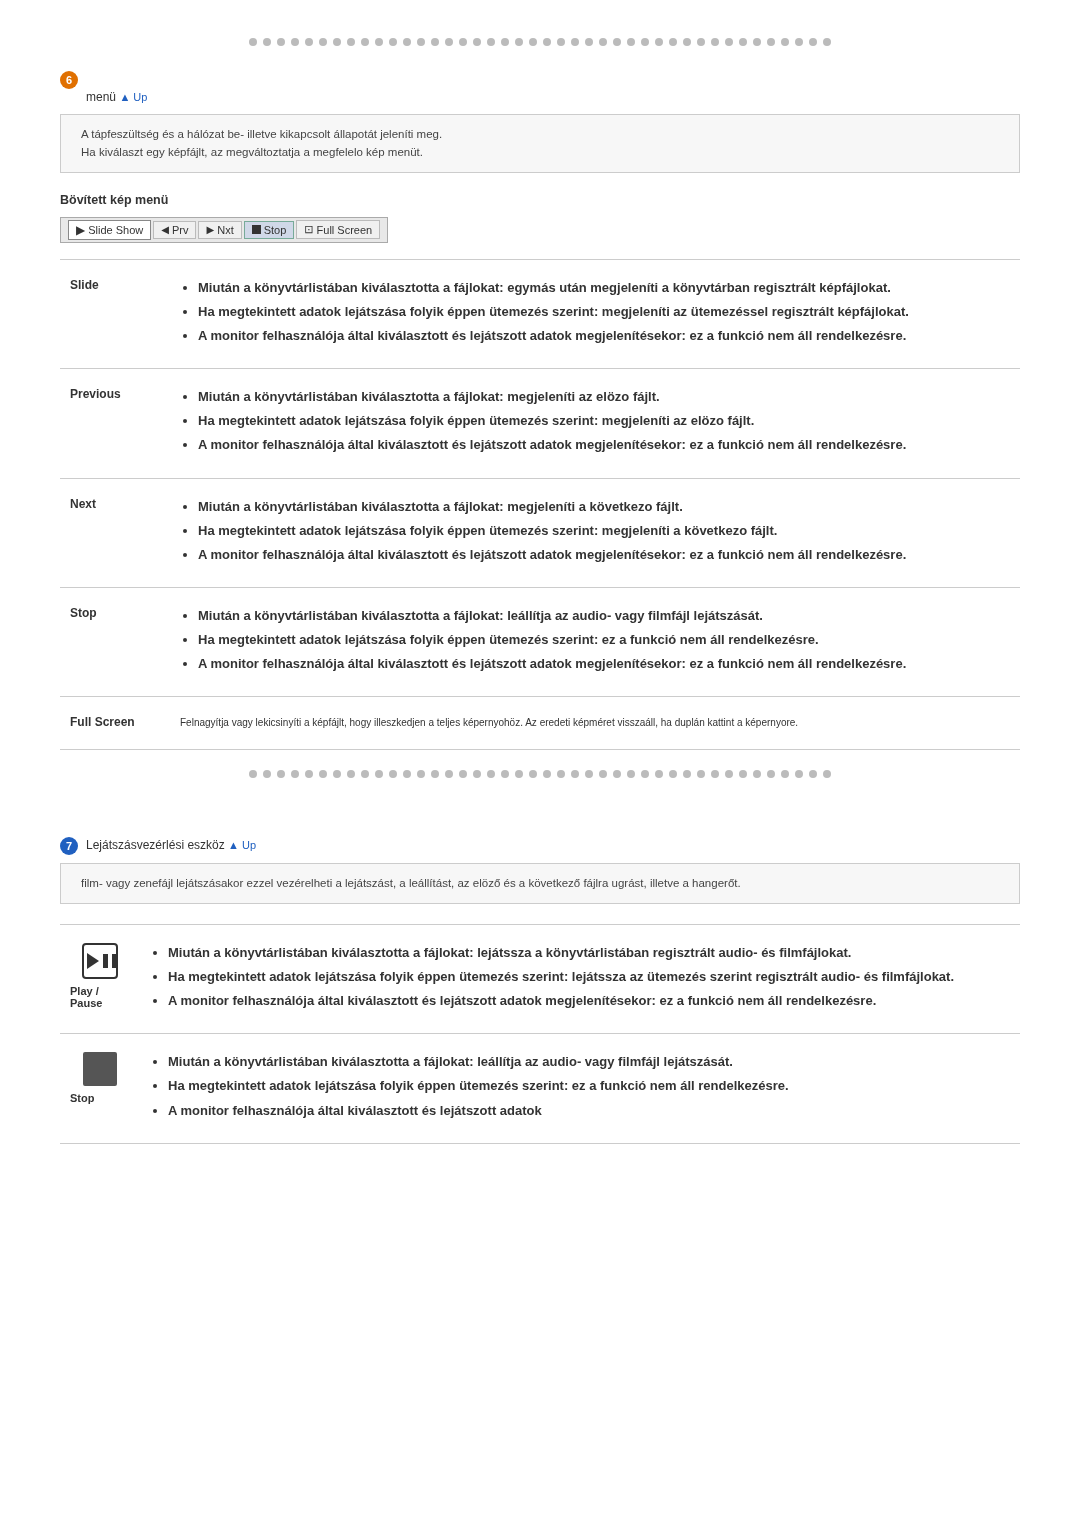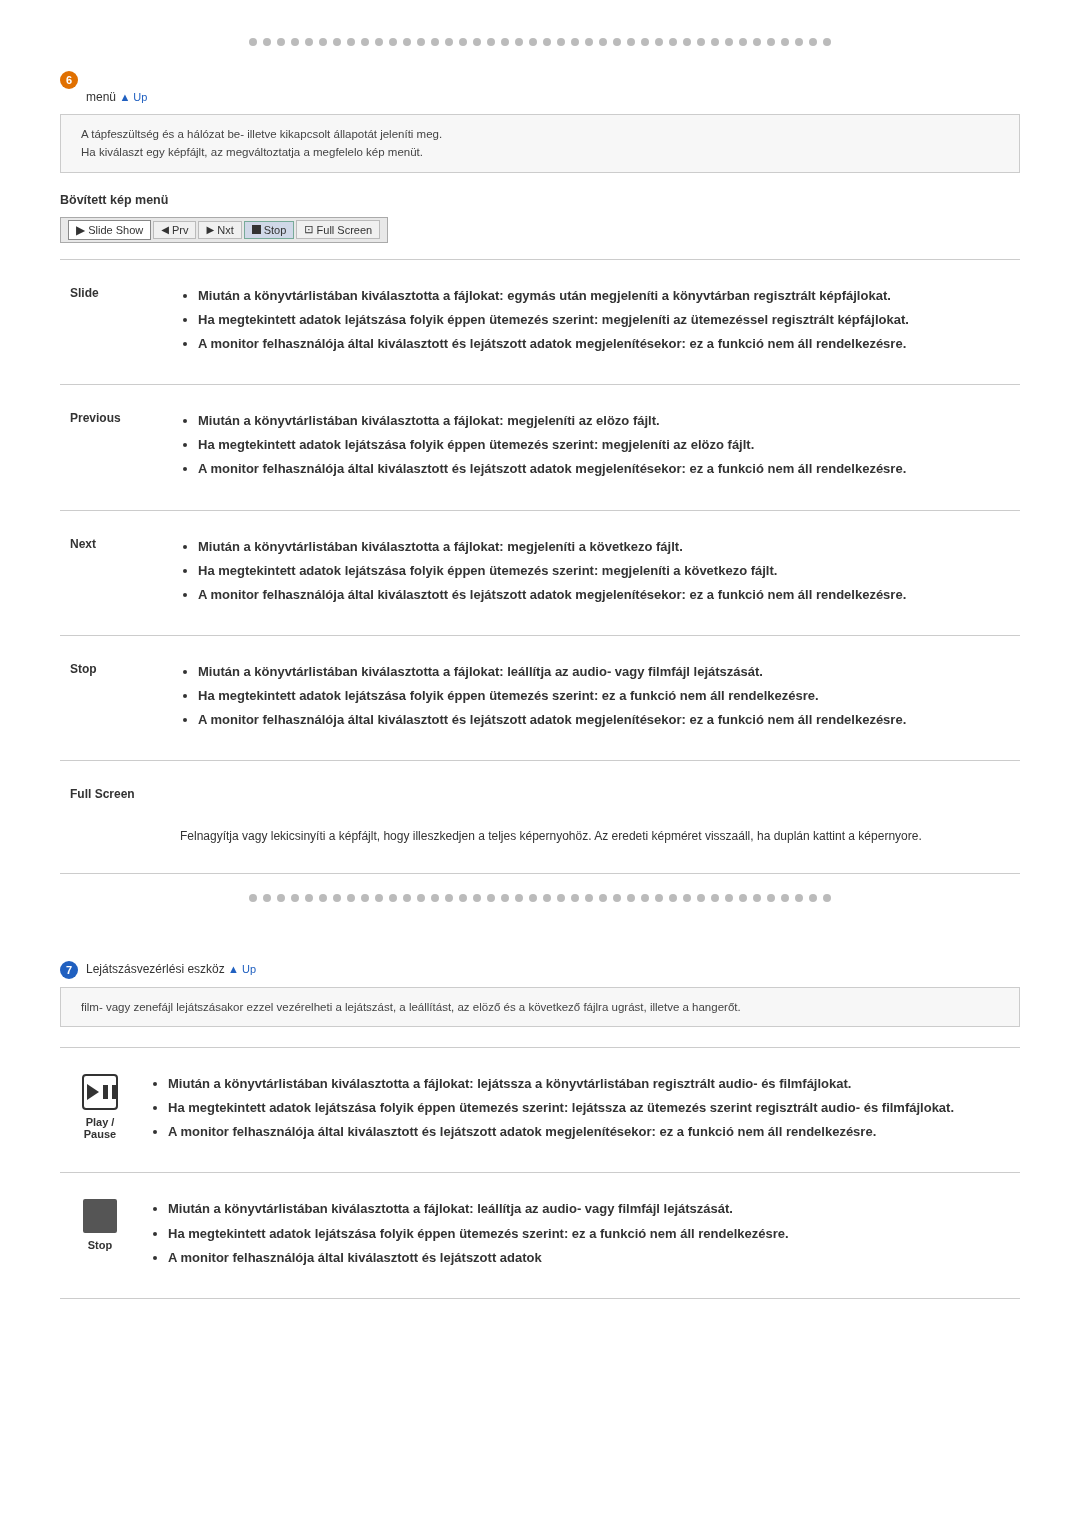--- a/index.html
+++ b/index.html
@@ -95,21 +95,21 @@
       border: 1px solid #7a9;
     }
     
     .main-table {
       width: 100%;
       border-collapse: collapse;
       margin-bottom: 20px;
     }
     .main-table td {
       vertical-align: top;
-      padding: 26px 10px;
+      padding: 18px 10px;
       border-top: 1px solid #ccc;
     }
     .main-table tr:last-child td {
       border-bottom: 1px solid #ccc;
     }
     .row-label {
       font-weight: bold;
       font-size: 12px;
       width: 110px;
       min-width: 90px;
@@ -120,24 +120,23 @@
       list-style: disc;
     }
     .row-content ul li {
       margin-bottom: 4px;
       font-size: 13px;
       line-height: 1.55;
       color: #333;
       font-weight: bold;
     }
     .row-content-text {
-      font-size: 12px;
+      font-size: 10px;
       line-height: 1.6;
       color: #333;
-      margin-top: 40px;
     }
     .icon-cell {
       width: 80px;
       text-align: center;
       padding-top: 18px;
     }
     .play-icon {
       width: 36px; height: 36px;
       border: 2px solid #333;
       border-radius: 4px;
@@ -161,21 +160,21 @@
     .stop-square {
       width: 34px; height: 34px;
       border: 2px solid #555;
       border-radius: 2px;
       background: #555;
       margin: 0 auto 6px auto;
     }
     .icon-label {
       font-size: 11px;
       font-weight: bold;
-      text-align: center;
+      text-align: left;
     }
     
     .stop-icon-small {
       width: 9px; height: 9px;
       background: #333;
       display: inline-block;
     }
     
     .arrow-left { font-size: 10px; }
     .arrow-right { font-size: 10px; }

